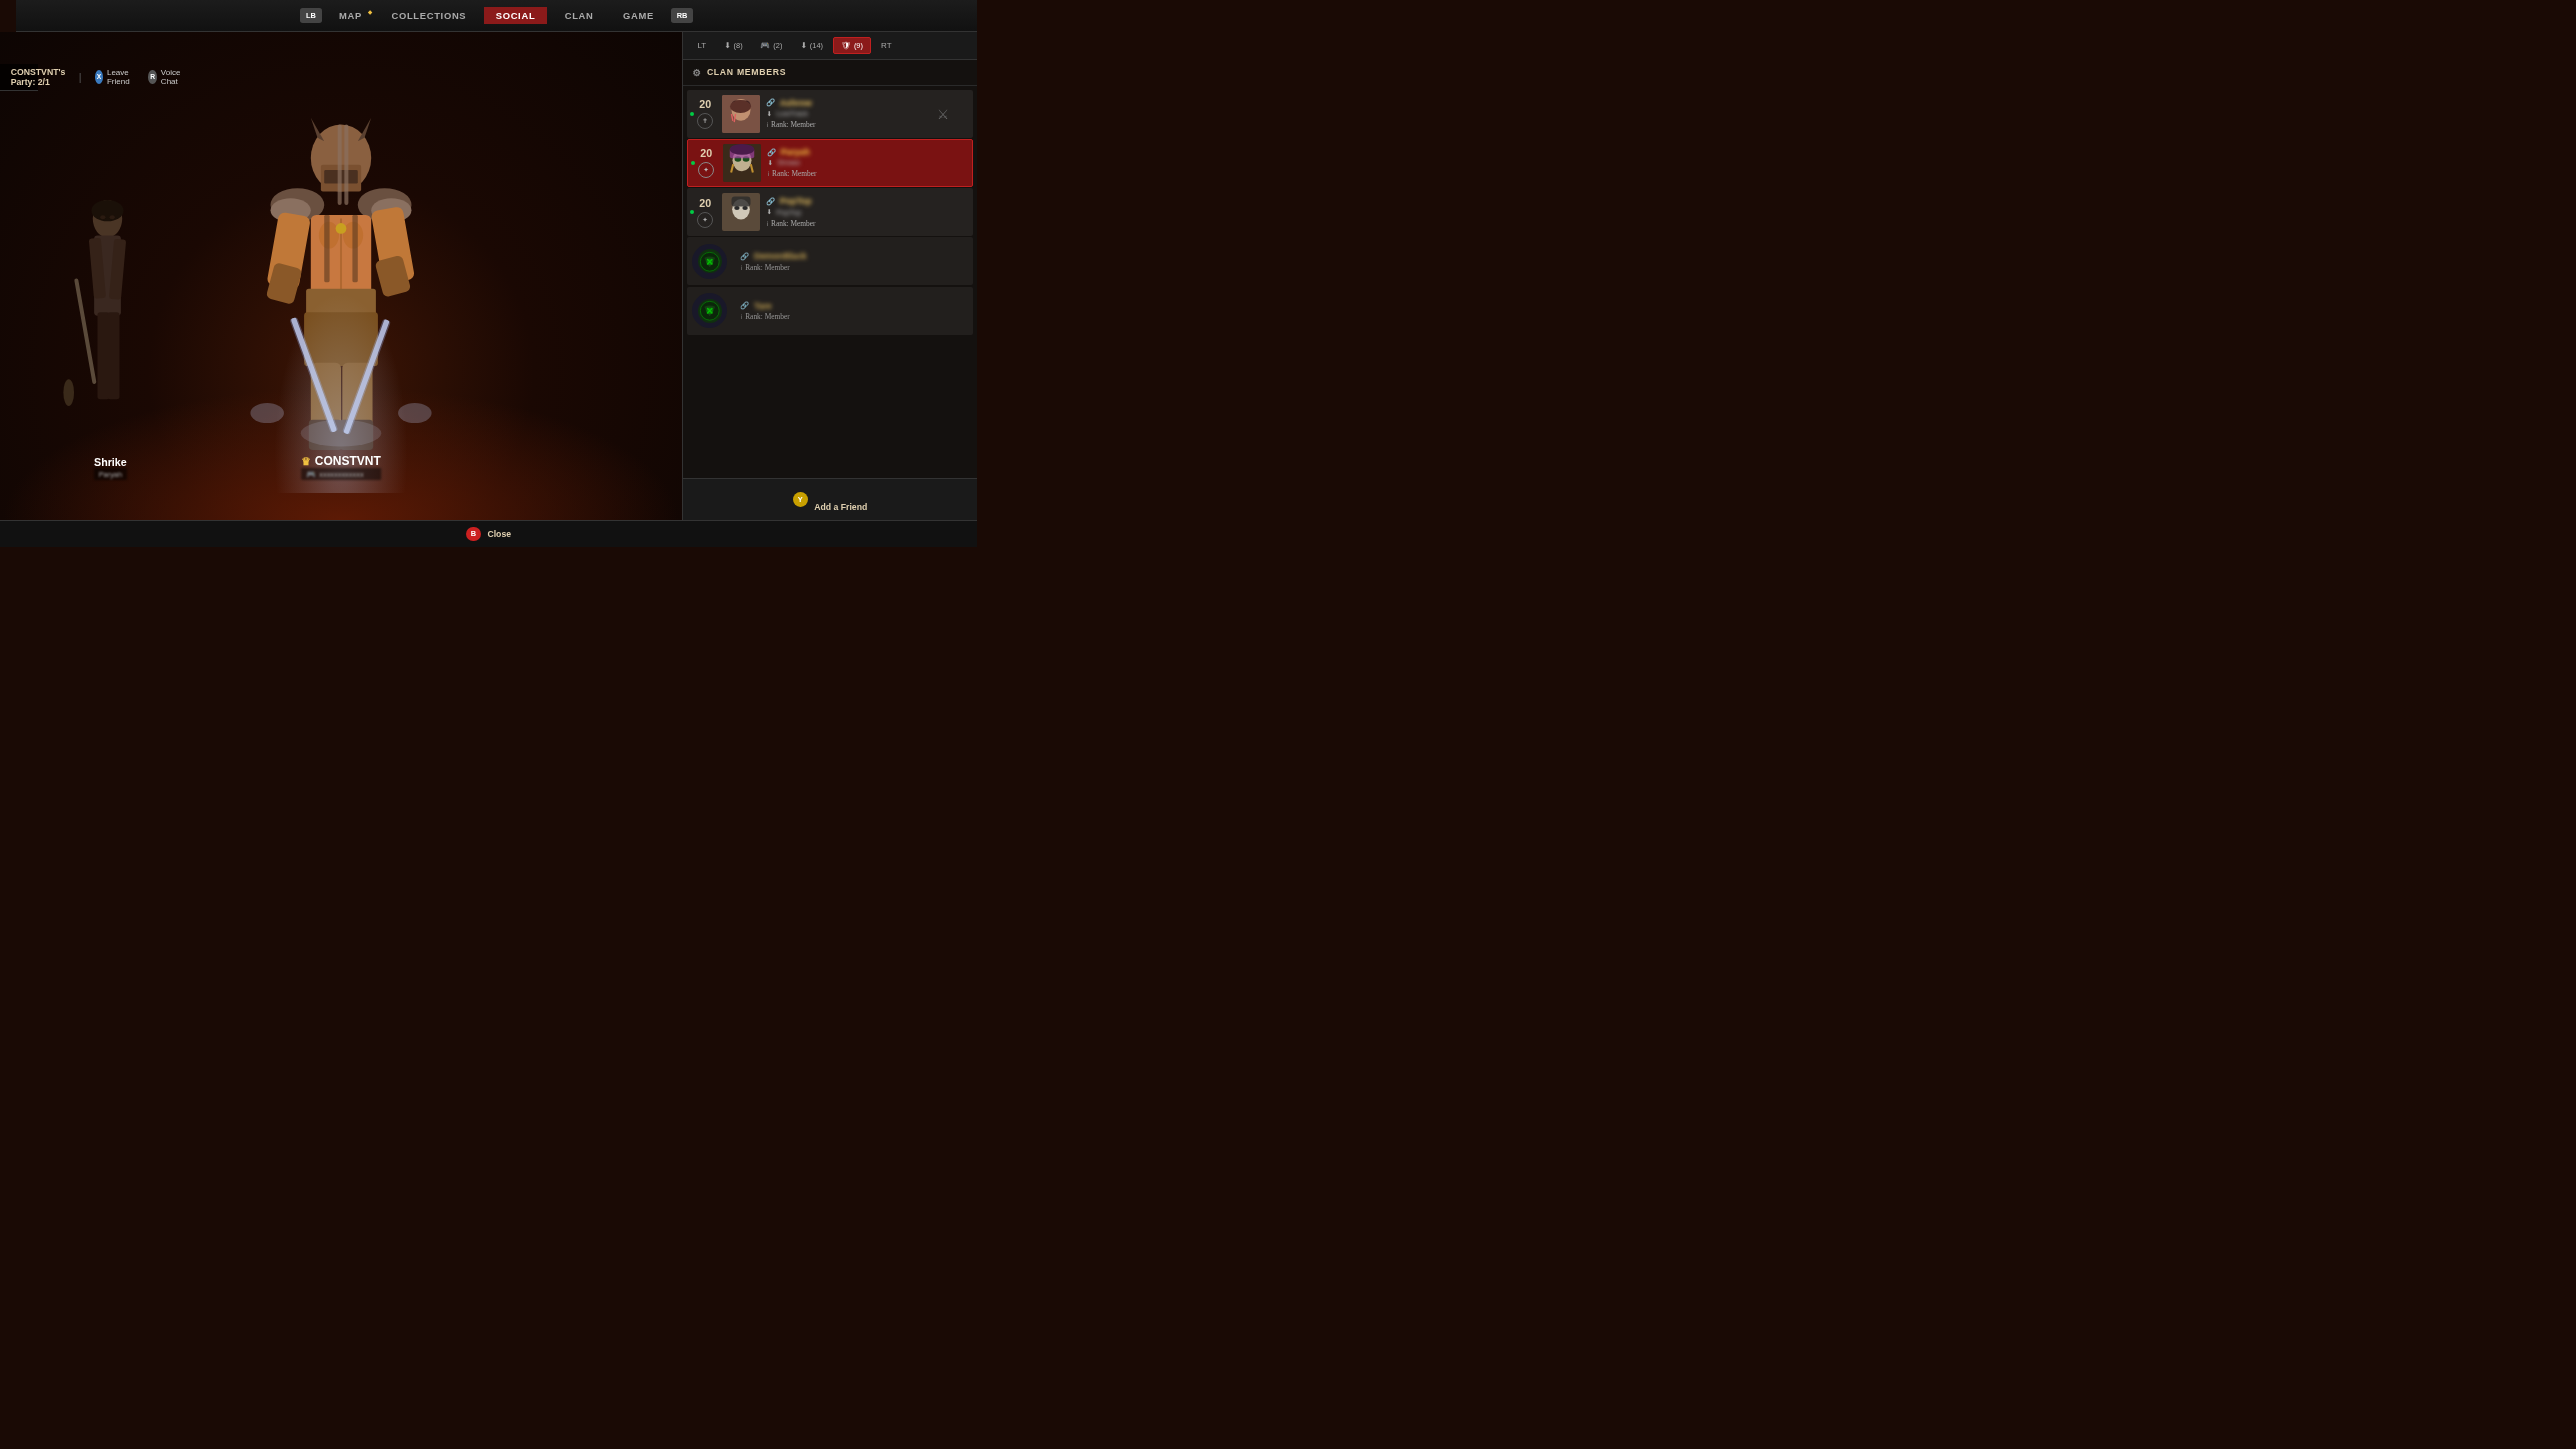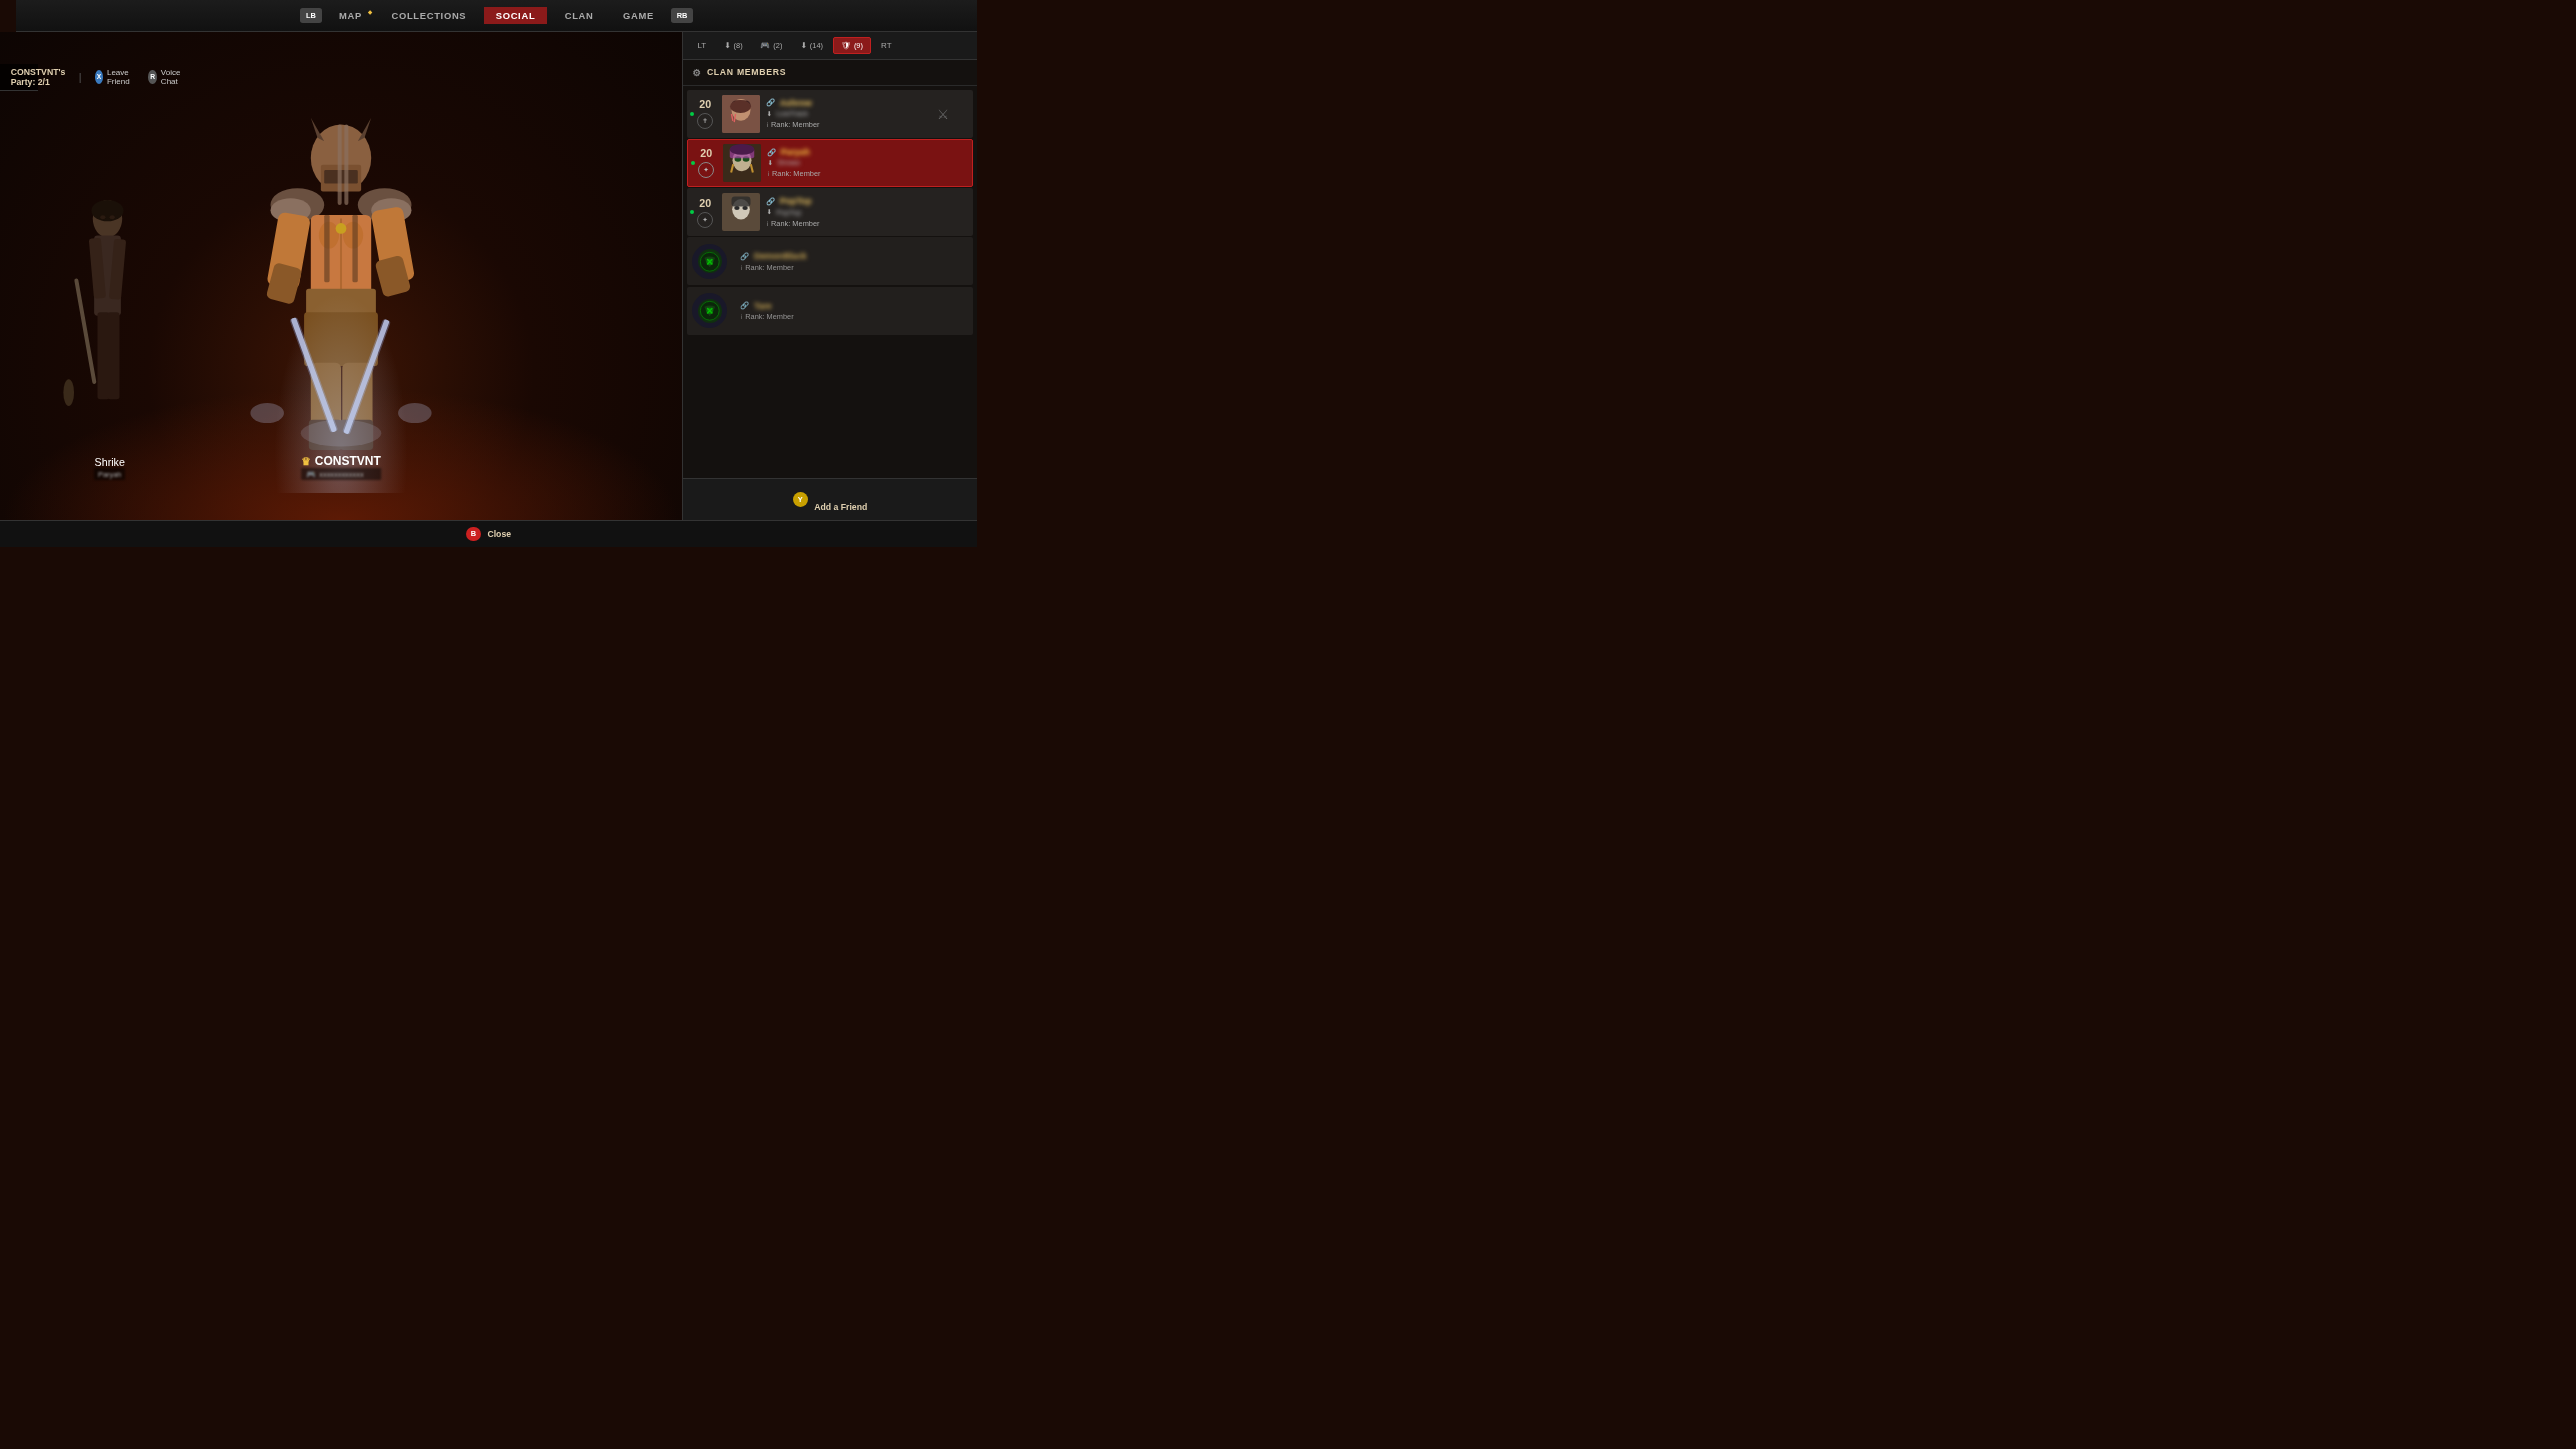--- a/index.html
+++ b/index.html
@@ -152,21 +152,21 @@
     .character-label-left {
       position: absolute;
       bottom: 40px;
       left: 94px;
       color: #e0d0b0;
       text-align: center;
     }
 
     .character-label-left .char-name {
       font-size: 10.7px;
-      font-weight: normal;
+      font-weight: bold;
       color: #fff;
     }
 
     .character-label-left .char-sub {
       font-size: 7.4px;
       color: #aaa;
       background: rgba(0,0,0,0.5);
       padding: 1.3px 4px;
       border-radius: 1.3px;
       filter: blur(1.3px);
@@ -386,20 +386,21 @@
       color: #bbb;
       filter: blur(2px);
     }
 
     .member-rank {
       display: flex;
       align-items: center;
       gap: 2.7px;
       font-size: 7.4px;
       color: #aaa;
+      font-family: Liberation Serif, serif;
     }
 
     .rank-icon { color: #888; font-size: 6.7px; }
 
     .member-sword-icon {
       position: absolute;
       right: 24px;
       top: 50%;
       transform: translateY(-50%);
       color: #666;

